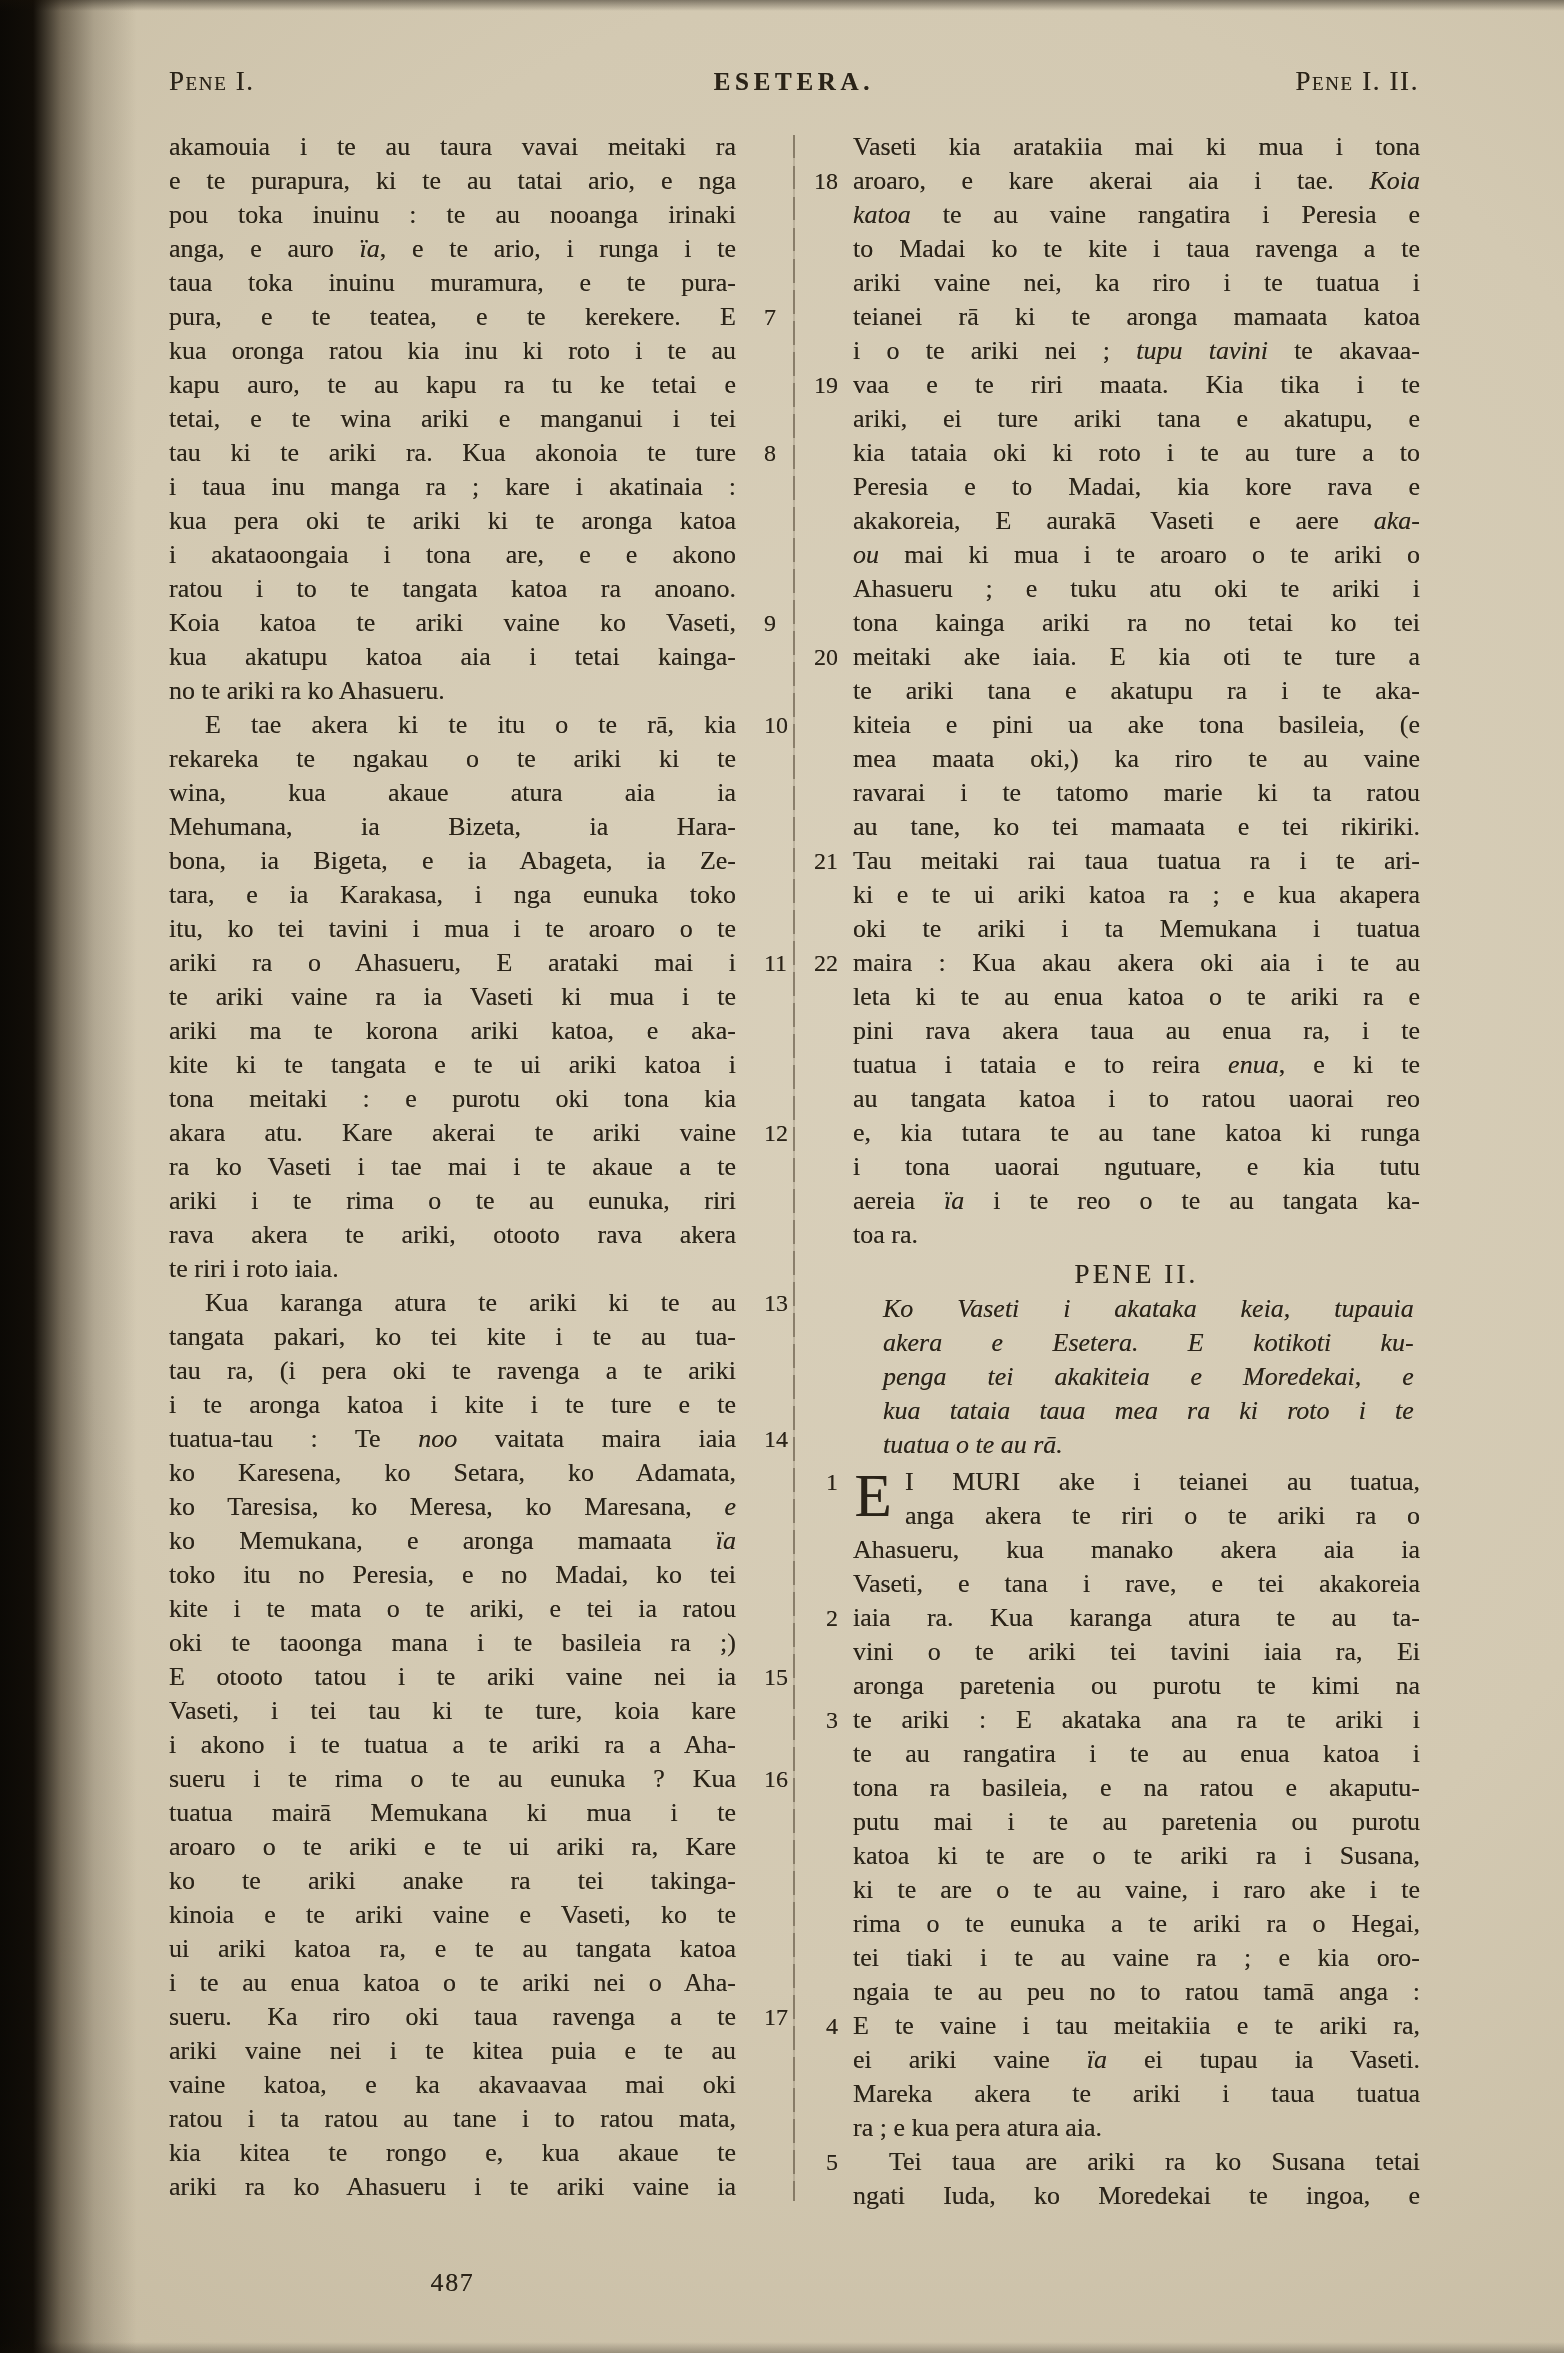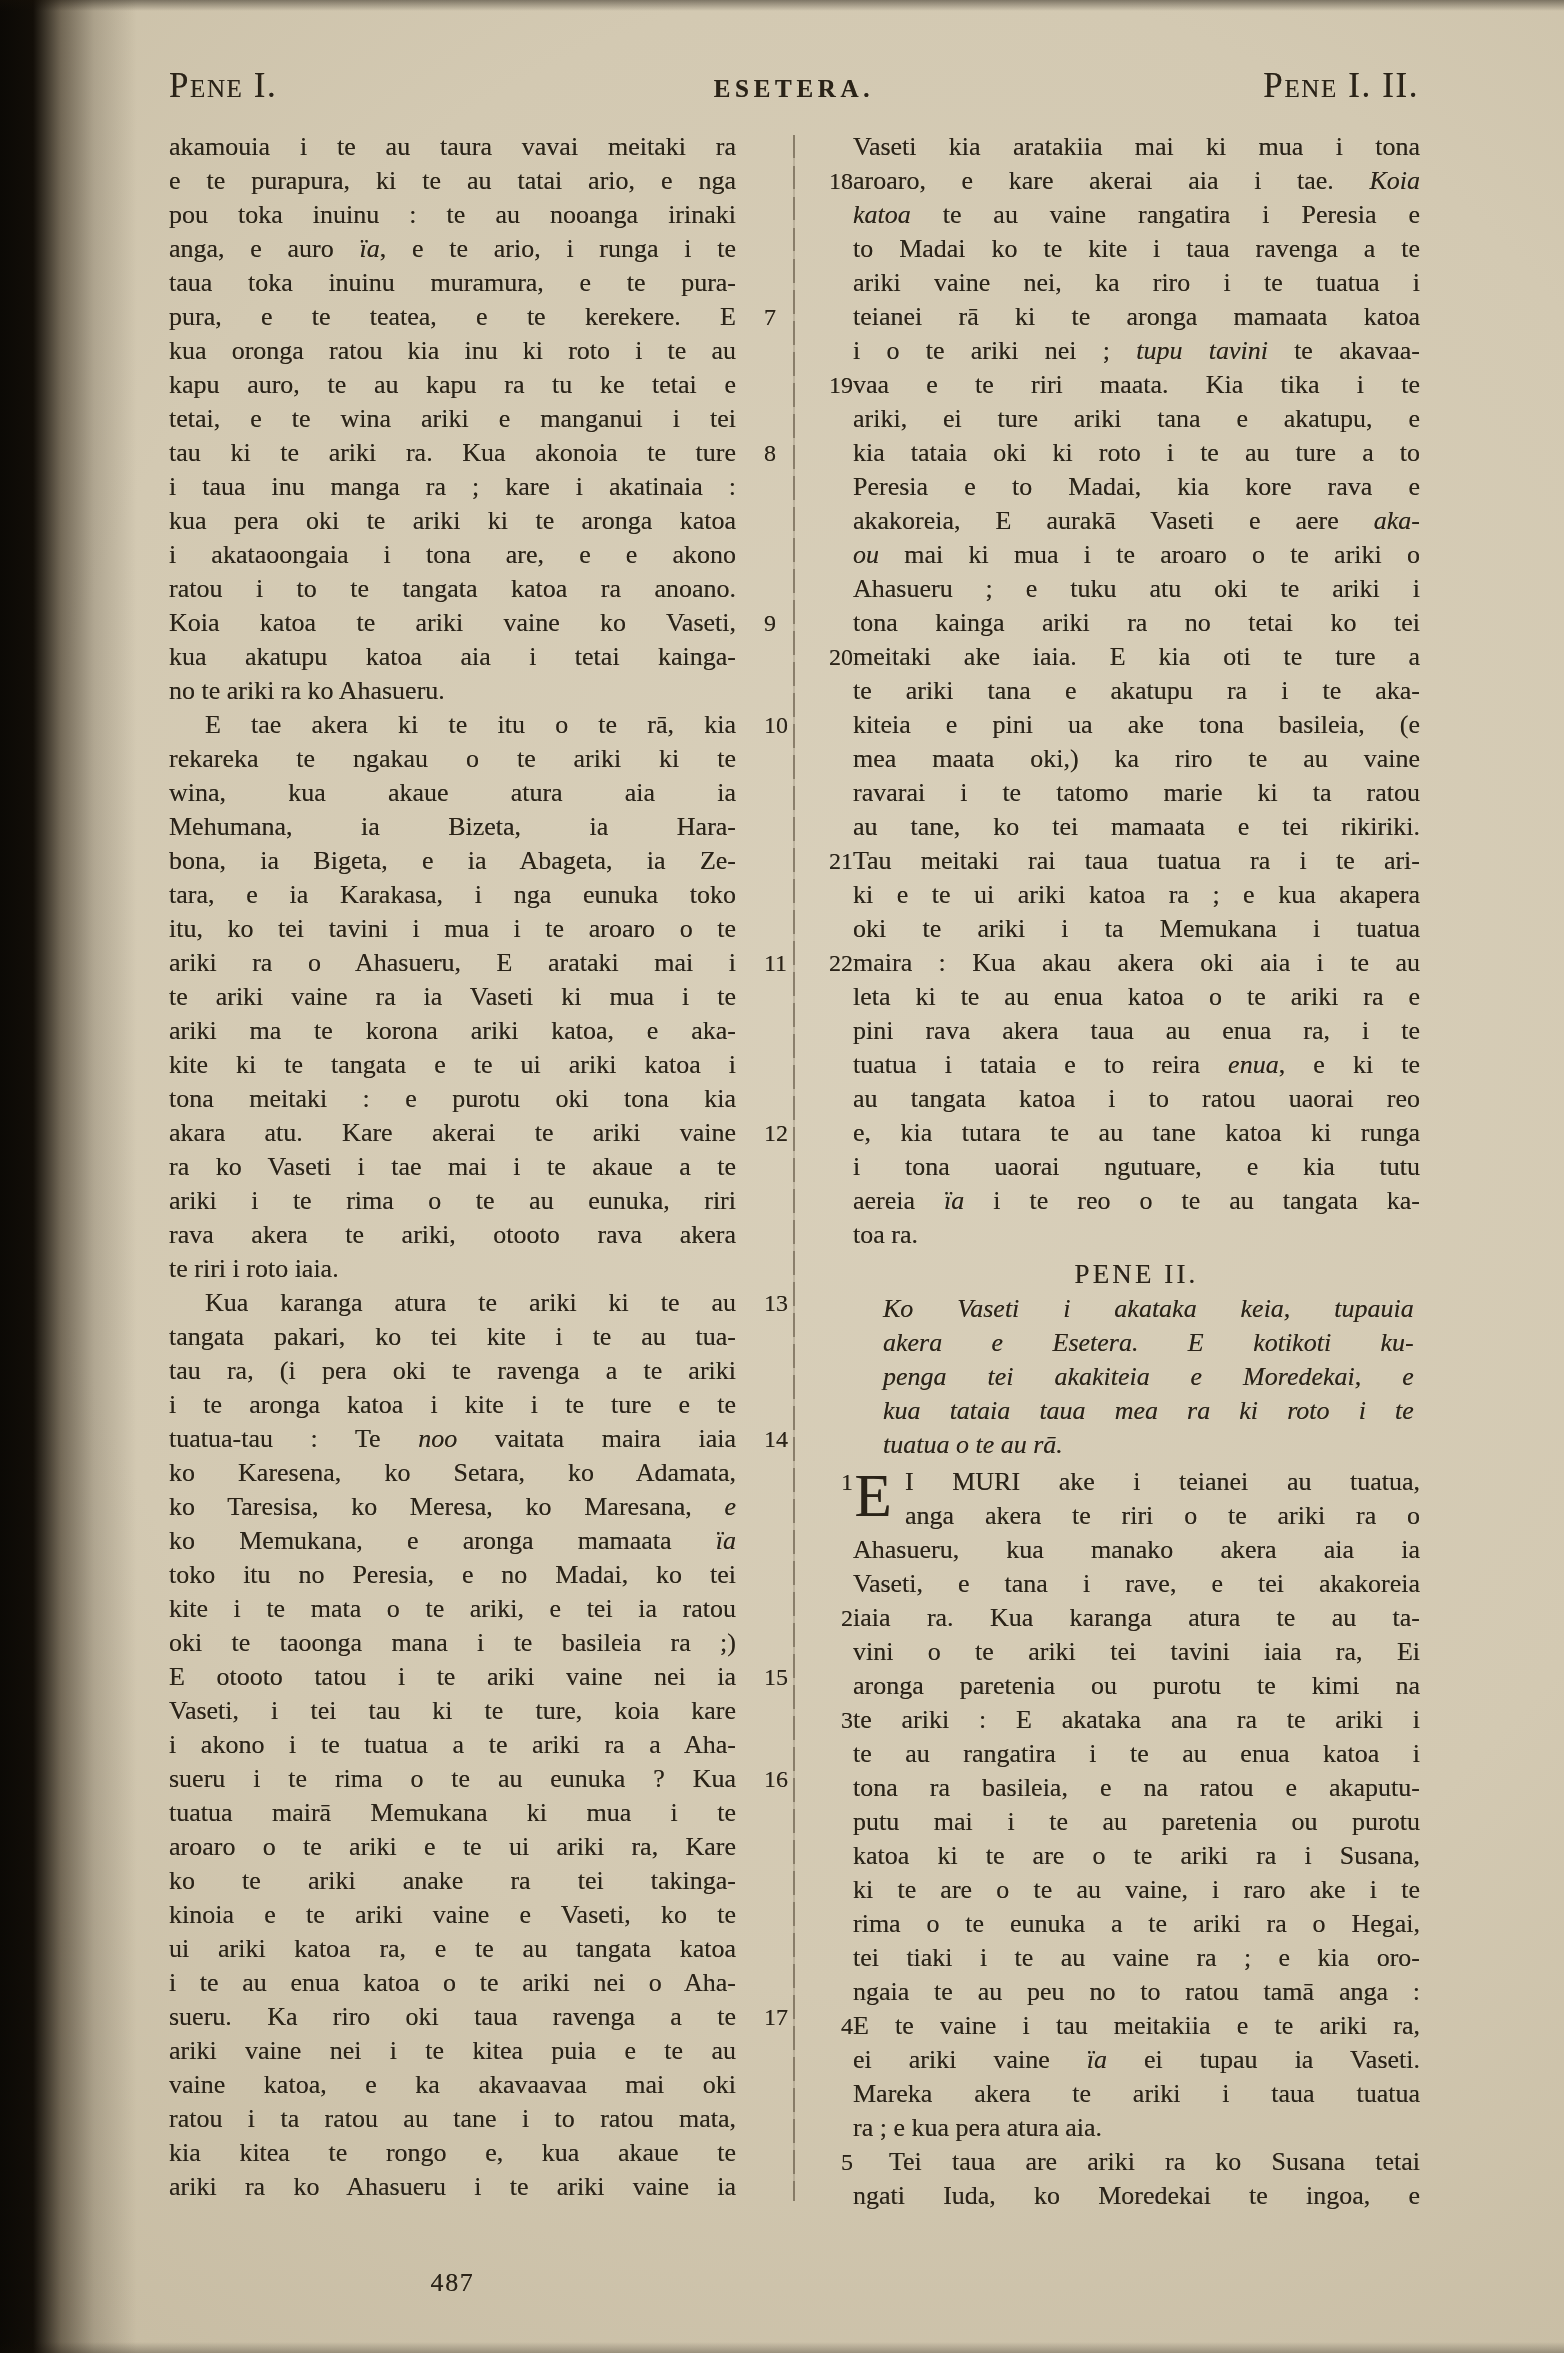--- a/index.html
+++ b/index.html
@@ -25,38 +25,38 @@
   }
   .edge-bottom{
     position:absolute;bottom:0;left:0;right:0;height:12.5px;
     background:linear-gradient(0deg,rgba(22,16,8,.30),rgba(22,16,8,0));
     pointer-events:none;
   }
   .running-head{
     position:absolute;top:66px;left:169px;width:1250px;
     display:flex;justify-content:space-between;align-items:baseline;
   }
-  .head-side{font-variant:small-caps;font-size:35px;width:258px;letter-spacing:1.6px;}
+  .head-side{font-variant:small-caps;font-size:27px;width:258px;letter-spacing:1.6px;}
   .head-left{text-align:left;}
   .head-right{text-align:right;}
   .head-center{font-size:25px;font-weight:bold;letter-spacing:4.7px;text-align:center;flex:1;}
   .column-divider{
     position:absolute;left:793px;top:135px;height:2066px;width:1.6px;
     background:repeating-linear-gradient(180deg,rgba(74,61,43,.55) 0 23.5px,rgba(74,61,43,.18) 23.5px 31px);
   }
   .col{position:absolute;top:130px;width:567px;}
   .col-left{left:169px;}
   .col-right{left:853px;}
   .line{position:relative;height:34px;line-height:34px;font-size:26px;}
   .ltext{display:block;text-align:justify;text-align-last:justify;overflow:visible;}
   .line-end .ltext{text-align-last:left;}
   .p-indent .ltext{text-indent:36px;}
   .vnum{position:absolute;font-size:24px;line-height:34px;top:0;}
   .col-left .vnum{left:100%;margin-left:28px;}
-  .col-right .vnum{right:100%;margin-right:0;text-align:right;}
+  .col-right .vnum{right:100%;margin-right:15px;text-align:right;}
   .heading{margin:4.7px 0 1.6px;}
   .heading .ltext{text-align:center;text-align-last:center;letter-spacing:3.1px;font-size:27px;}
   .summary .ltext{font-style:italic;padding-left:30px;padding-right:6.3px;}
   .has-dc{margin-top:3.1px;}
   .has-dc .ltext{padding-left:52px;}
   .dc-indent .ltext{padding-left:52px;}
   .dropcap{position:absolute;left:1.6px;top:-1.6px;font-size:61px;line-height:63px;}
   .page-number{
     position:absolute;left:169px;width:567px;top:2268px;
     text-align:center;font-size:26px;letter-spacing:1.6px;

